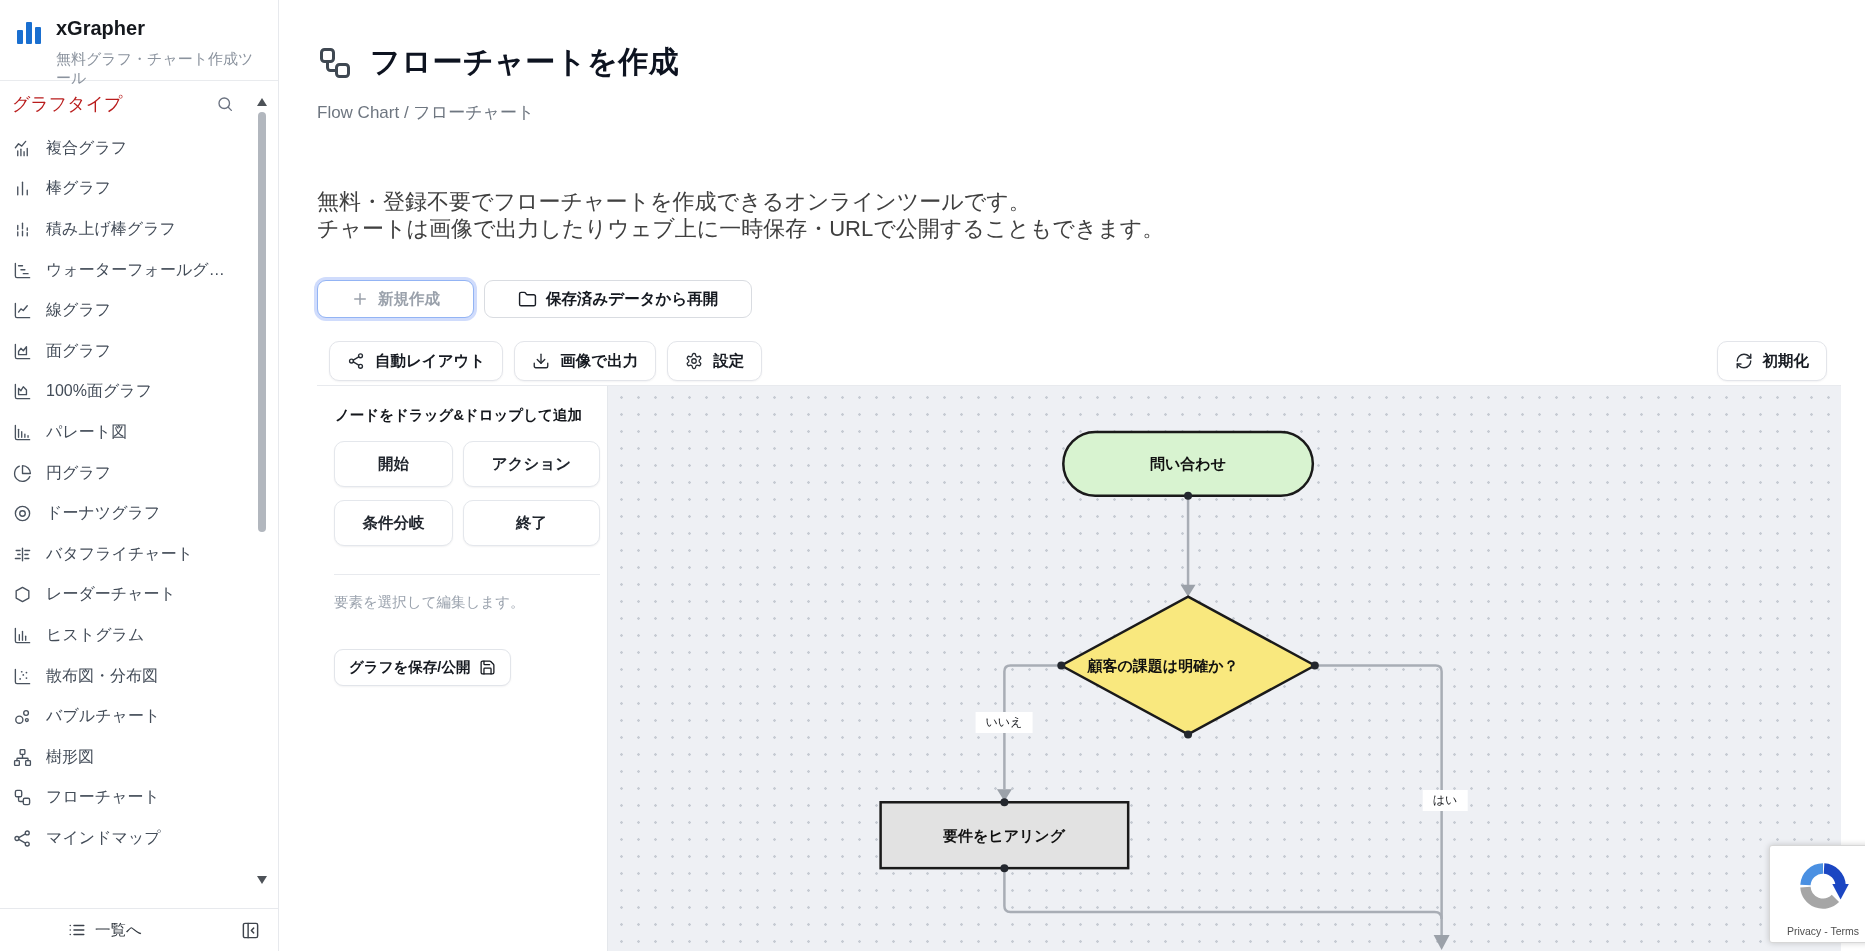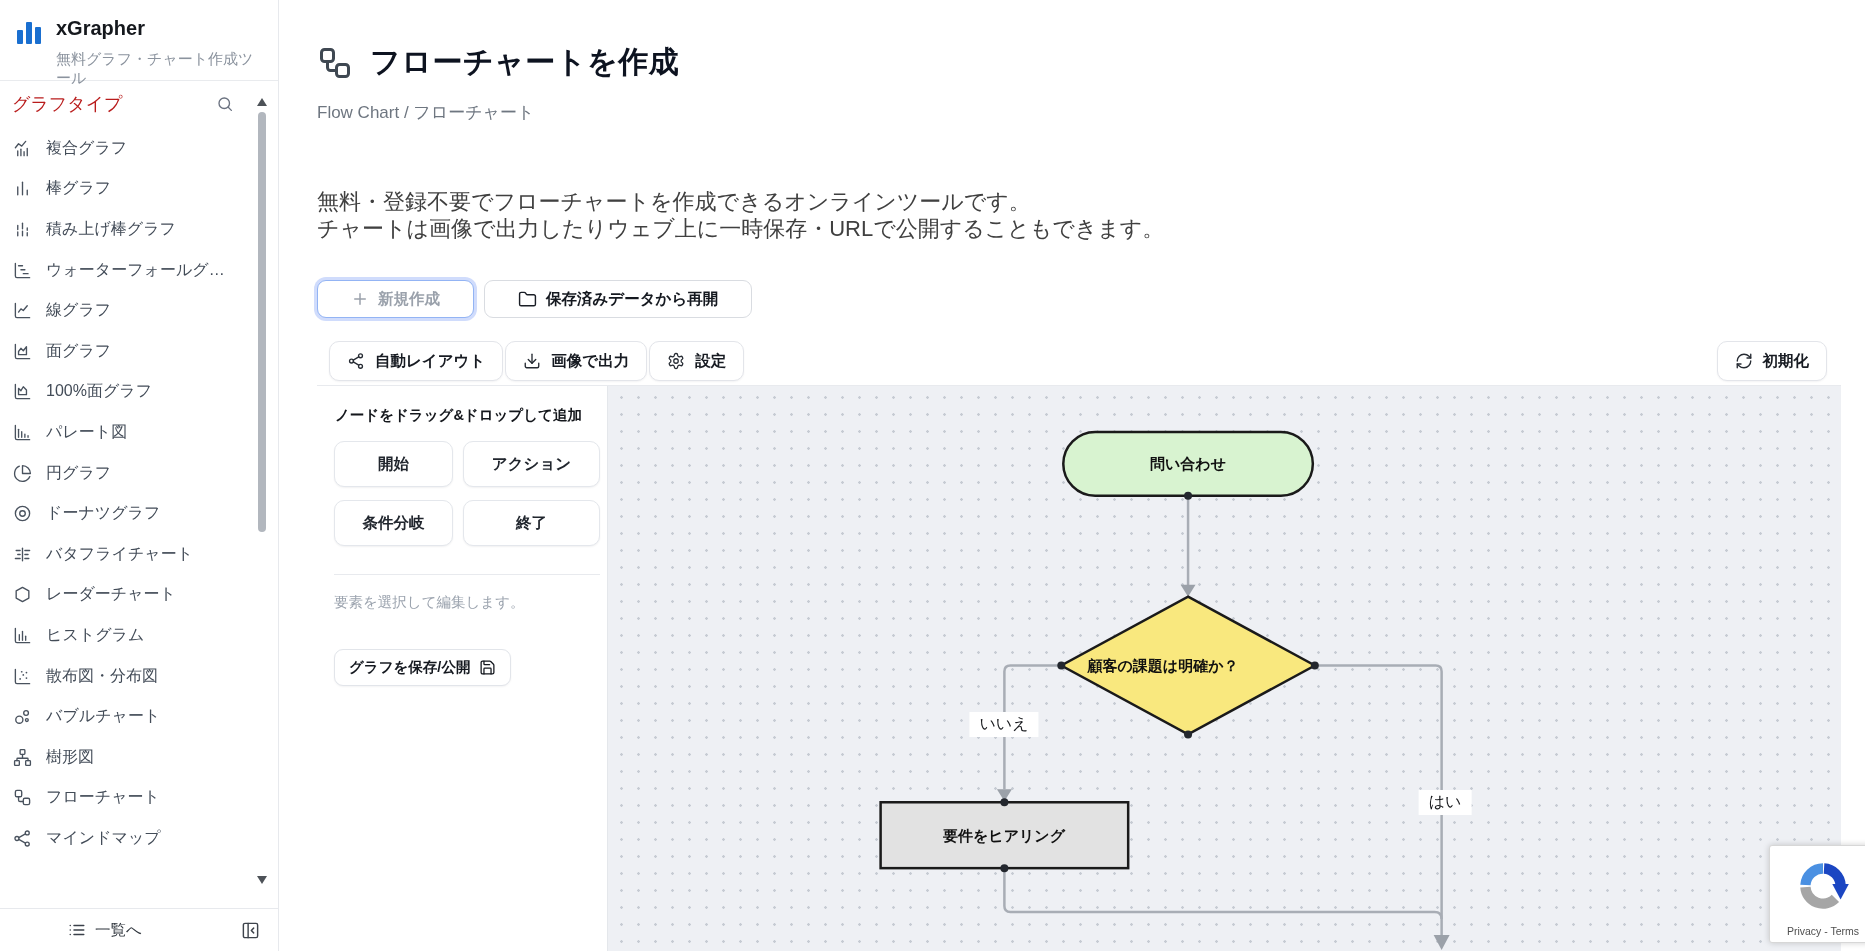--- a/index.html
+++ b/index.html
@@ -46,21 +46,21 @@
   .desc { position:absolute; left:317px; top:148px; font-size:22px; color:#404040; line-height:27px;margin-top:40px; }
 
   
   .actions { position:absolute; left:317px; top:280px; display:flex; gap:10px; }
   .btn { display:inline-flex; align-items:center; gap:9px; height:38px; padding:0 33px;
     background:#fff; border:1px solid #d9dce1; border-radius:9px; font-size:15.5px;
     font-weight:600; color:#14181f; cursor:pointer;
     font-family:"Liberation Sans","DejaVu Sans",sans-serif; }
   .btn-new { border:1px solid #93b4f4; box-shadow:0 0 0 3px rgba(100,140,245,.30); color:#9aa1ab; }
   .btn-new svg { color:#9aa1ab; }
-  .toolbar { position:absolute; left:329px; top:341px; display:flex; gap:2px; }
+  .toolbar { position:absolute; left:329px; top:341px; display:flex; gap:11px; }
   .tbtn { display:inline-flex; align-items:center; gap:10px; height:40px; padding:0 17px;
     background:#fff; border:1px solid #e3e5ea; border-radius:10px; font-size:15.5px;
     font-weight:700; color:#171b22; box-shadow:0 1px 2px rgba(16,24,40,.05); cursor:pointer;
     font-family:"Liberation Sans","DejaVu Sans",sans-serif; }
   .tbtn svg { color:#262b33; }
   .reset-btn { position:absolute; right:38px; top:341px; }
 
   
   .editor-border { position:absolute; left:317px; top:385px; width:1524px; height:0;
     border-top:1px solid #e8eaee; }
@@ -81,21 +81,21 @@
     font-family:"Liberation Sans","DejaVu Sans",sans-serif; }
 
   .canvas { position:absolute; left:607px; top:386px; width:1234px; height:565px;
     border-left:1px solid #e4e7eb; background-color:#eef0f4;
     background-image:radial-gradient(circle,#c6cbd3 1.3px,transparent 1.45px);
     background-size:17px 17px; background-position:5px 3px; }
   .flow-svg { position:absolute; left:0; top:0; width:1234px; height:565px; }
   .flow-label { position:absolute; display:flex; align-items:center; justify-content:center;
     font-size:15px; font-weight:600; color:#101010; pointer-events:none; }
   .edge-label { position:absolute; transform:translateX(-50%); background:#fff;
-    font-size:16px; color:#16181c; padding:2px 10px; }
+    font-size:12px; color:#16181c; padding:2px 10px; }
 
   
   .recaptcha { position:absolute; left:1769px; top:845px; width:106px; height:98px;
     background:#fff; border:1px solid #d7d7d7; border-radius:3px;
     box-shadow:0 0 6px rgba(0,0,0,.18); z-index:9; cursor:pointer; }
   .rc-logo { position:absolute; left:22px; top:7px; }
   .rc-text { position:absolute; bottom:5px; left:0; width:106px; text-align:center;
     font-size:10.5px; color:#4f4f4f; }
 </style>
 </head>

